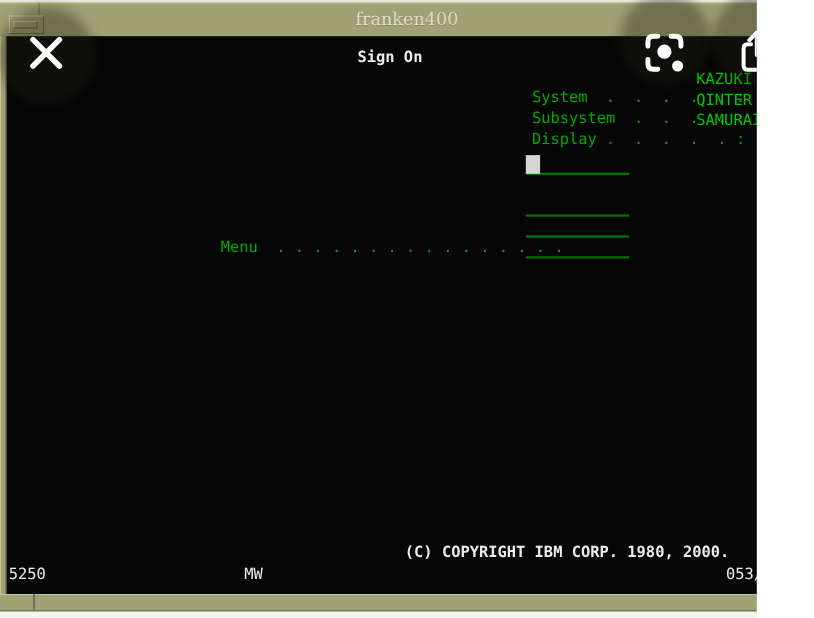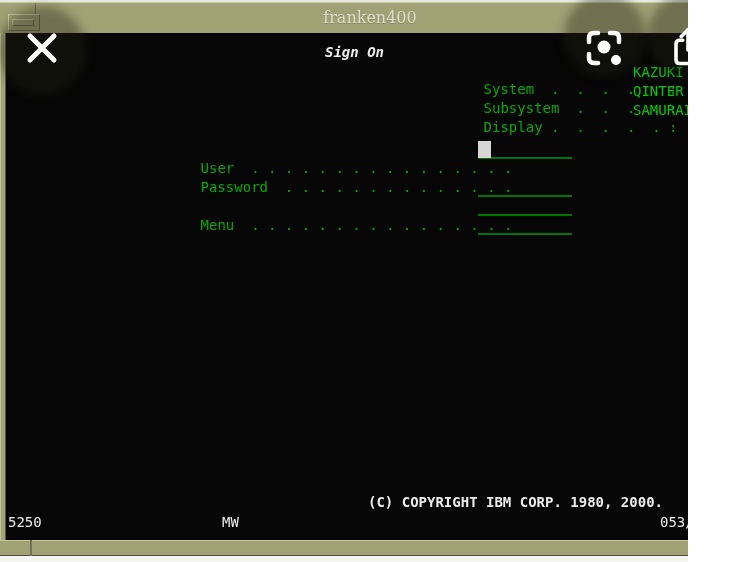--- a/index.html
+++ b/index.html
@@ -66,41 +66,35 @@
 
   <div class="border-left"></div>
   <div class="border-right"></div>
   <div class="border-bottom"></div>
   <div class="bb-notch n1"></div>
   <div class="bb-notch n2"></div>
   <div class="bottom-strip"></div>
 
   <div class="screen">
 
-    <div class="trow white bold" style="left:319px;top:11px;font-style:italic;">Sign On</div>
+    <div class="trow white bold" style="left:319px;top:11px;">Sign On</div>
 
     <div class="trow" style="left:427px;top:31px;width:300px;">
       <span>System</span><span>  .  .  .  .  . :</span>
       <span class="val">KAZUKI</span>
     </div>
     <div class="trow" style="left:427px;top:50px;width:300px;">
       <span>Subsystem</span><span>  .  .  .  . :</span>
       <span class="val">QINTER</span>
     </div>
     <div class="trow" style="left:427px;top:69px;width:300px;">
       <span>Display</span><span> .  .  .  .  . :</span>
       <span class="val">SAMURAIO</span>
     </div>
 
-    <div class="trow" style="left:144px;top:110px;">
-      <span>User</span><span>  . . . . . . . . . . . . . . . .</span>
-    </div>
-    <div class="trow" style="left:144px;top:129px;">
-      <span>Password</span><span>  . . . . . . . . . . . . . .</span>
-    </div>
     <div class="trow" style="left:144px;top:167px;">
       <span>Menu</span><span>  . . . . . . . . . . . . . . . .</span>
     </div>
 
     <div class="uline" style="left:472px;top:124px;"></div>
     <div class="uline" style="left:472px;top:162px;"></div>
     <div class="uline" style="left:472px;top:181px;"></div>
     <div class="uline" style="left:472px;top:200px;"></div>
 
     <div class="field-hit" style="top:110px;"></div>

